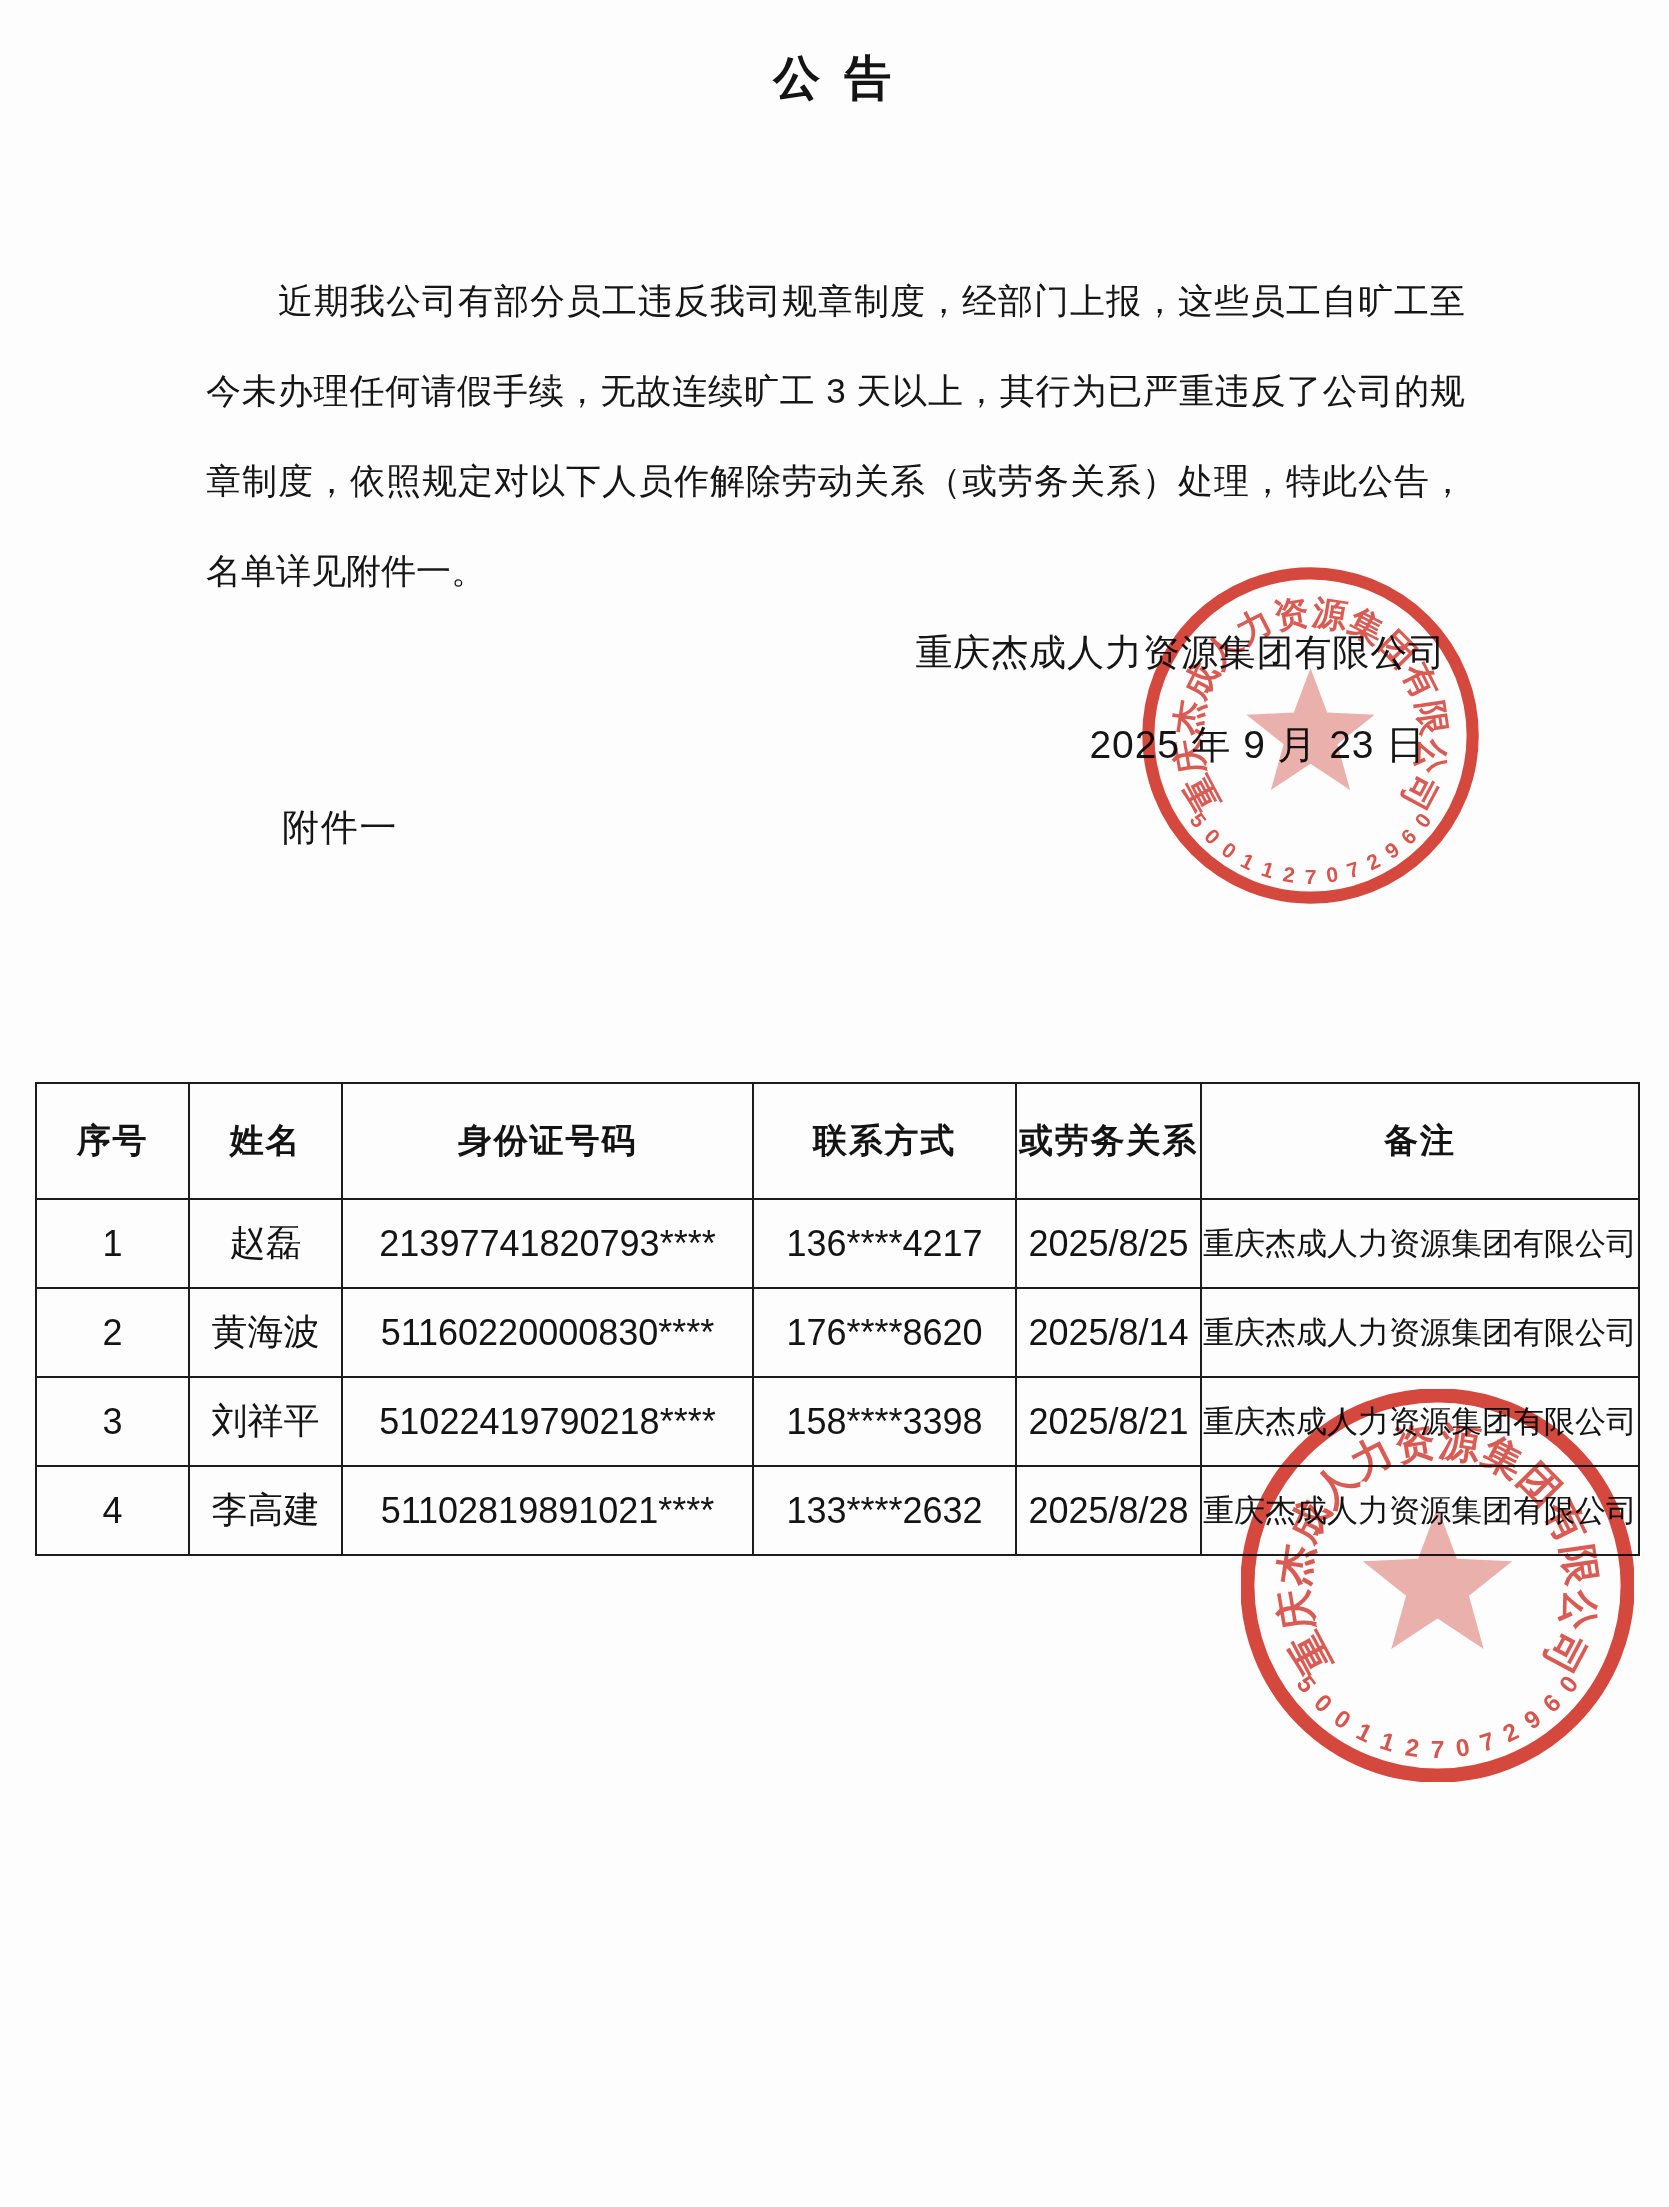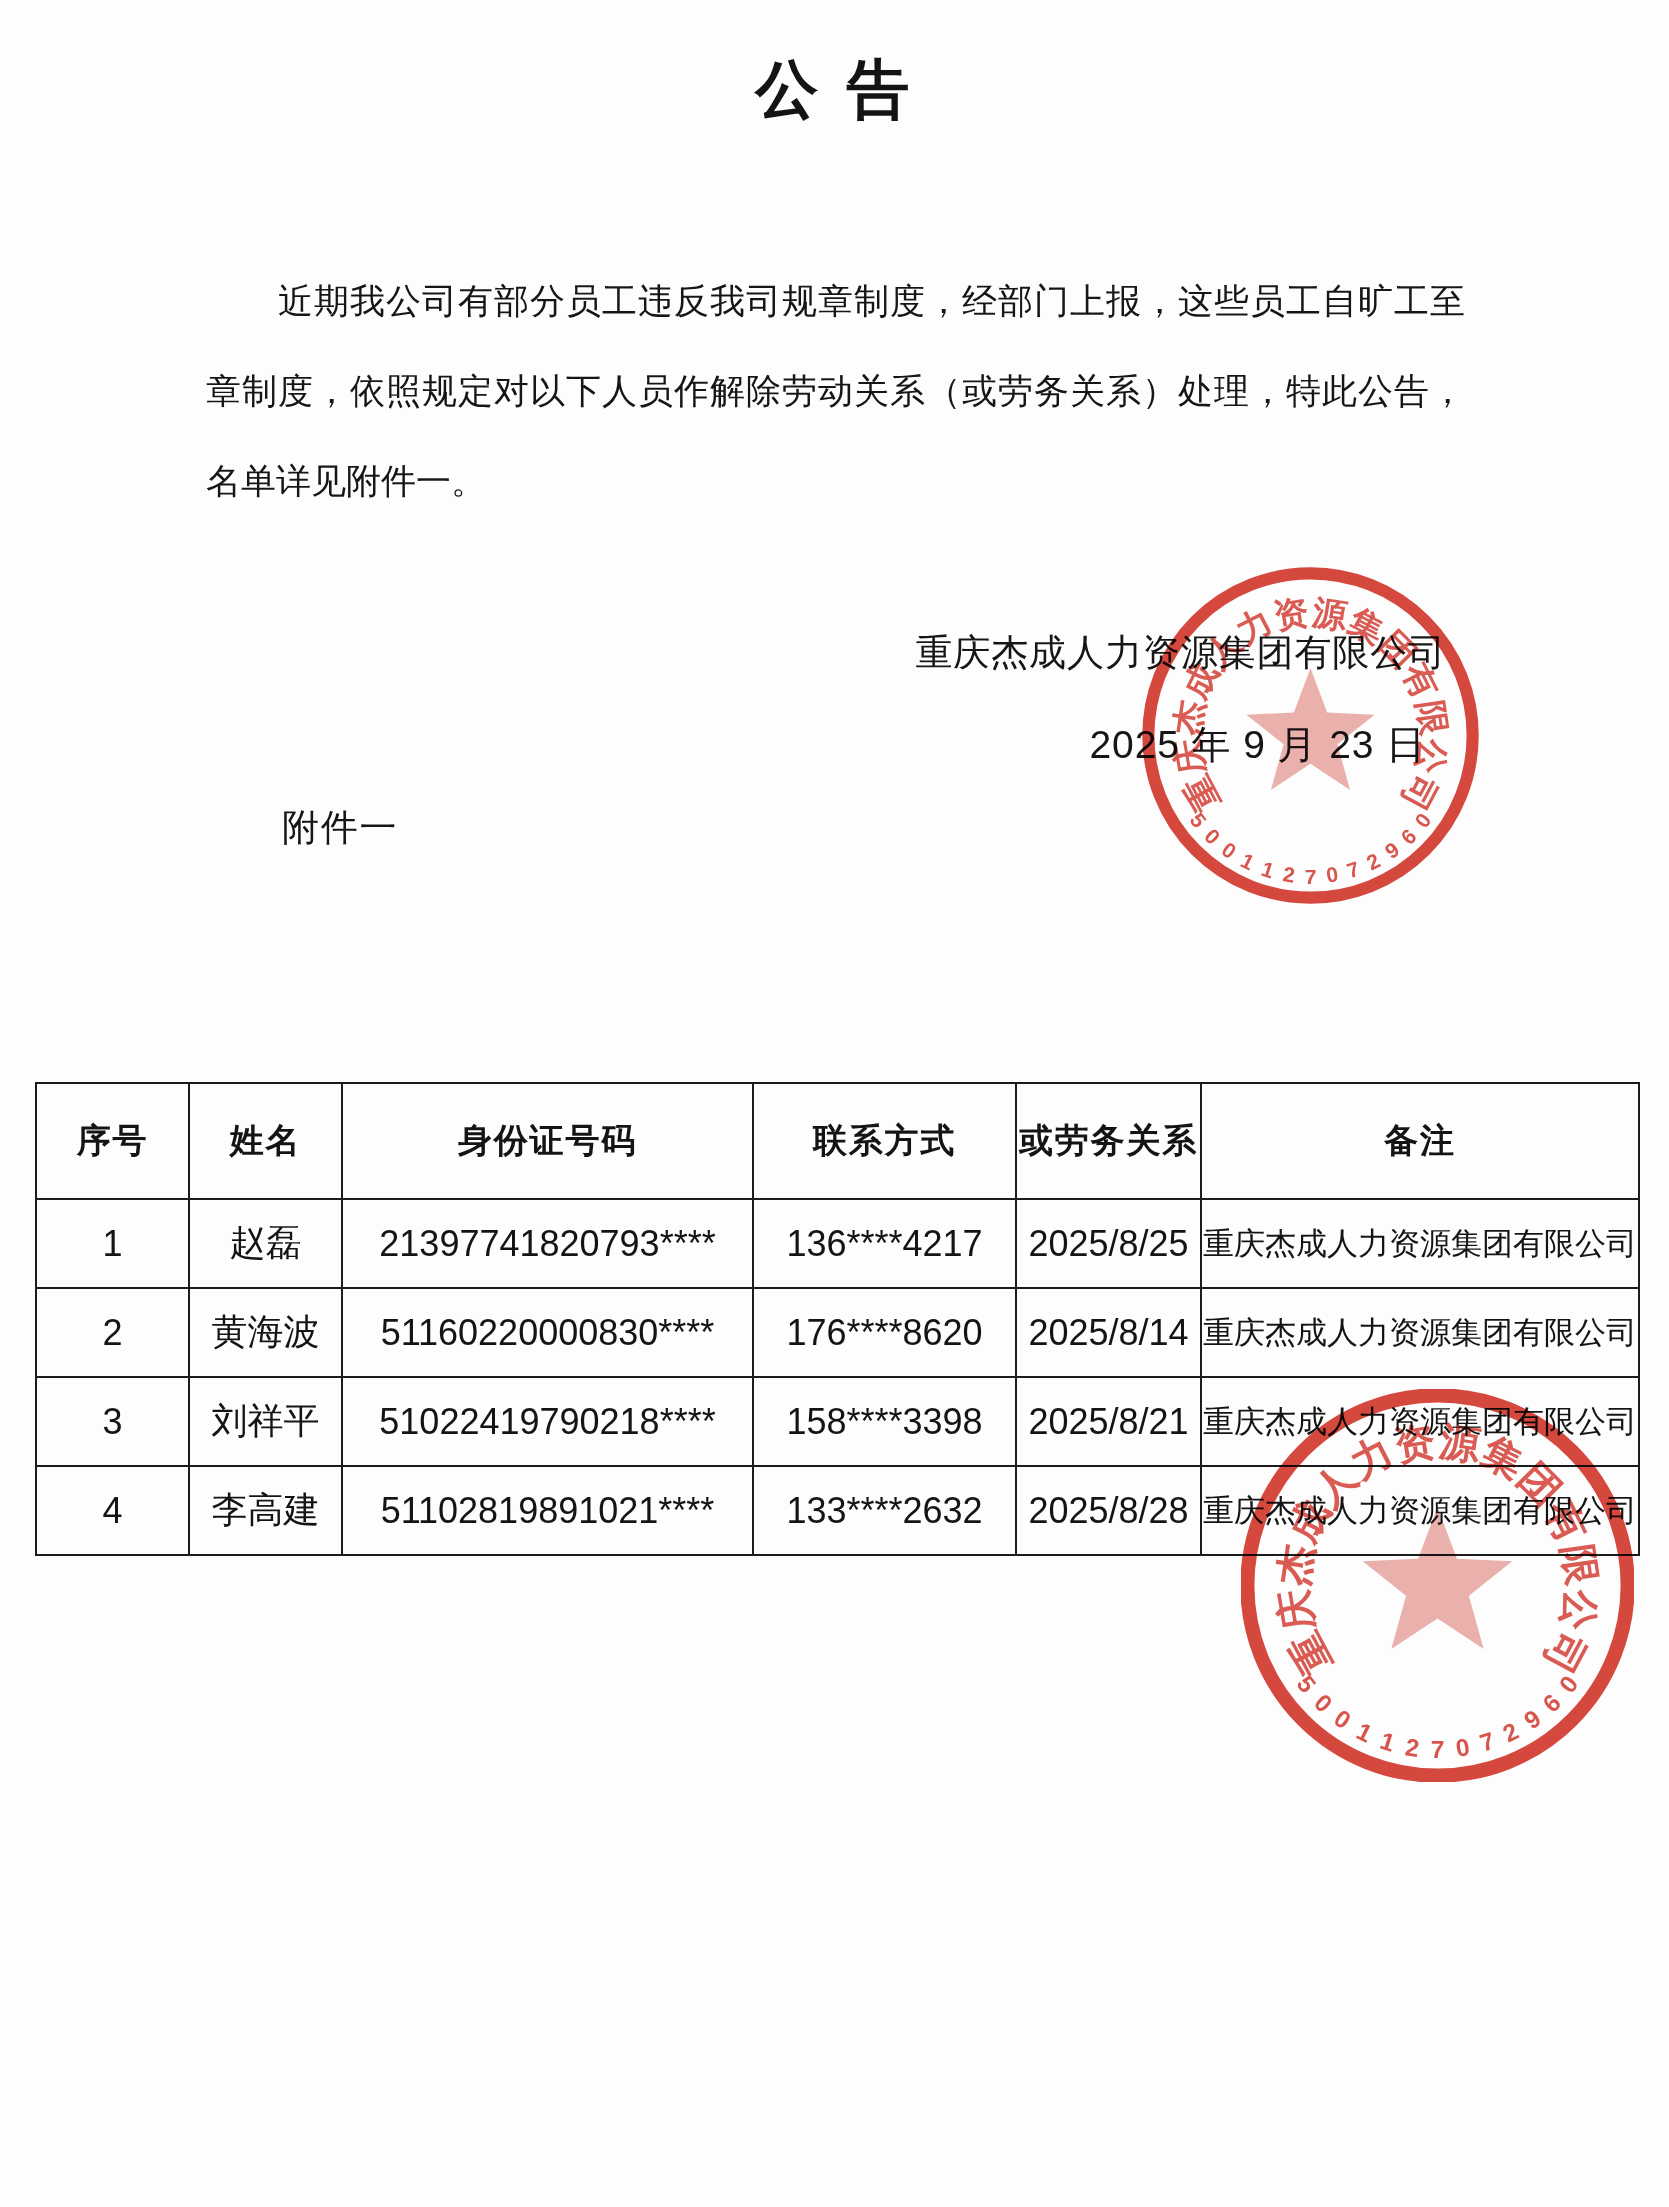--- a/index.html
+++ b/index.html
@@ -4,21 +4,21 @@
 <style>
   html,body{margin:0;padding:0;}
   body{
     width:1670px;height:2207px;position:relative;background:#fdfdfd;
     font-family:"Liberation Sans","DejaVu Sans",sans-serif;color:#1a1a1a;
     overflow:hidden;
   }
   .page{position:absolute;inset:0;}
   .title{
     position:absolute;top:47px;left:0;width:1670px;text-align:center;
-    font-size:63px;font-weight:700;letter-spacing:5.4px;margin:0;color:#141414;
+    font-size:47px;font-weight:700;letter-spacing:5.4px;margin:0;color:#141414;
   }
   .para{position:absolute;left:206px;top:256px;width:1259px;font-size:35px;color:#161616;}
   .para .bline{height:90px;line-height:90px;overflow:visible;}
   .para .just{text-align:justify;text-align-last:justify;}
   .para .indent{text-indent:72px;}
   .sig-company{
     position:absolute;top:628px;right:224px;font-size:37px;color:#161616;
     letter-spacing:0.9px;white-space:nowrap;
   }
   .sig-date{
@@ -49,20 +49,21 @@
 </style>
 </head>
 <body>
 
 <div class="page">
 
   <h1 class="title">公 告</h1>
 
   <div class="para">
     <div class="bline just indent">近期我公司有部分员工违反我司规章制度，经部门上报，这些员工自旷工至</div>
+    <div class="bline just">今未办理任何请假手续，无故连续旷工 3 天以上，其行为已严重违反了公司的规</div>
     <div class="bline just">章制度，依照规定对以下人员作解除劳动关系（或劳务关系）处理，特此公告，</div>
     <div class="bline">名单详见附件一。</div>
   </div>
 
   <div class="sig-company">重庆杰成人力资源集团有限公司</div>
   <div class="sig-date">2025 年 9 月 23 日</div>
 
   <div class="attachment">附件一</div>
 
   <table class="roster">

